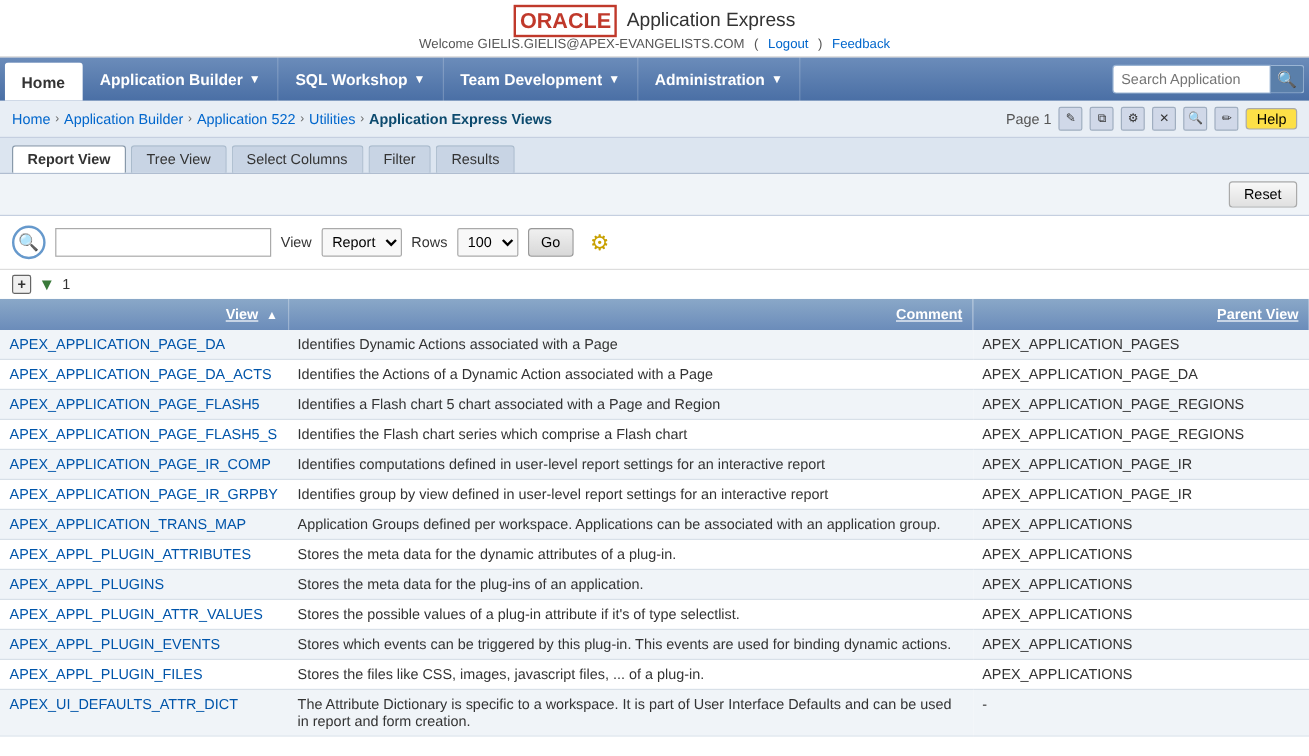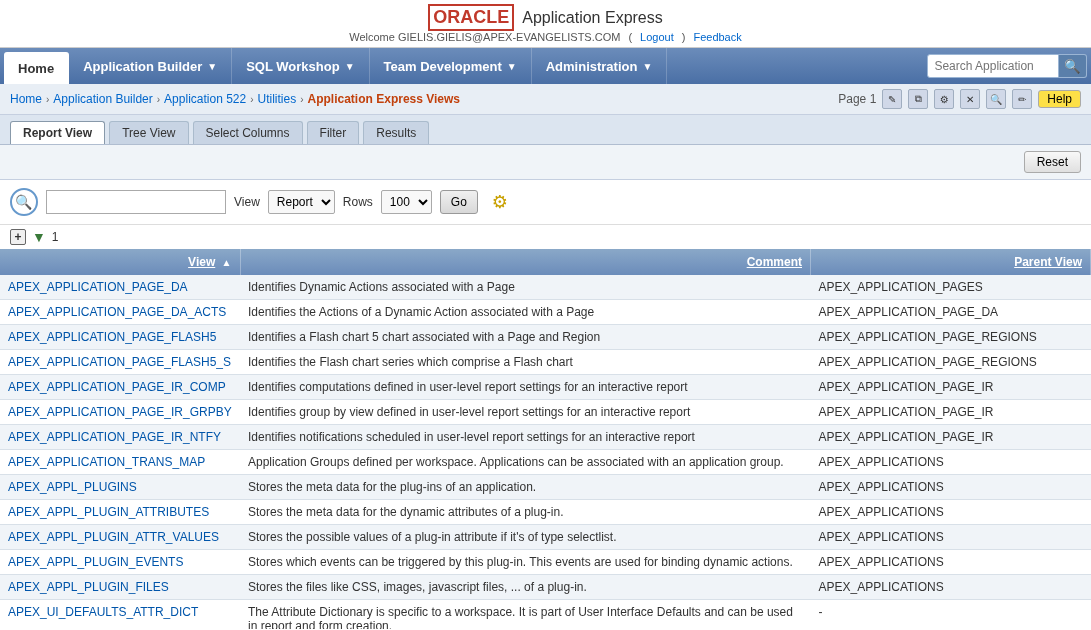--- a/index.html
+++ b/index.html
@@ -95,21 +95,21 @@
       justify-content: space-between;
     }
     #breadcrumb-left {
       display: flex;
       align-items: center;
       gap: 4px;
       font-size: 12px;
     }
     #breadcrumb-left a { color: #0066cc; text-decoration: none; }
     .breadcrumb-arrow { color: #666; font-size: 10px; }
-    .breadcrumb-current { font-weight: bold; color: #c2410c; }
+    .breadcrumb-current { font-weight: bold; color: #0c4a6e; }
     #breadcrumb-right {
       display: flex;
       align-items: center;
       gap: 6px;
     }
     .page-label { font-size: 12px; color: #555; }
     .icon-btn {
       width: 20px; height: 20px;
       background: #d0d8e8;
       border: 1px solid #a0aec0;
@@ -444,37 +444,32 @@
           <td><a href="#">APEX_APPLICATION_PAGE_IR_COMP</a></td>
           <td>Identifies computations defined in user-level report settings for an interactive report</td>
           <td>APEX_APPLICATION_PAGE_IR</td>
         </tr>
         <tr>
           <td><a href="#">APEX_APPLICATION_PAGE_IR_GRPBY</a></td>
           <td>Identifies group by view defined in user-level report settings for an interactive report</td>
           <td>APEX_APPLICATION_PAGE_IR</td>
         </tr>
         <tr>
-          <td><a href="#">APEX_APPLICATION_PAGE_IR_NTFY</a></td>
-          <td>Identifies notifications scheduled in user-level report settings for an interactive report</td>
-          <td>APEX_APPLICATION_PAGE_IR</td>
-        </tr>
-        <tr>
           <td><a href="#">APEX_APPLICATION_TRANS_MAP</a></td>
           <td>Application Groups defined per workspace. Applications can be associated with an application group.</td>
           <td>APEX_APPLICATIONS</td>
         </tr>
         <tr>
+          <td><a href="#">APEX_APPL_PLUGIN_ATTRIBUTES</a></td>
+          <td>Stores the meta data for the dynamic attributes of a plug-in.</td>
+          <td>APEX_APPLICATIONS</td>
+        </tr>
+        <tr>
           <td><a href="#">APEX_APPL_PLUGINS</a></td>
           <td>Stores the meta data for the plug-ins of an application.</td>
-          <td>APEX_APPLICATIONS</td>
-        </tr>
-        <tr>
-          <td><a href="#">APEX_APPL_PLUGIN_ATTRIBUTES</a></td>
-          <td>Stores the meta data for the dynamic attributes of a plug-in.</td>
           <td>APEX_APPLICATIONS</td>
         </tr>
         <tr>
           <td><a href="#">APEX_APPL_PLUGIN_ATTR_VALUES</a></td>
           <td>Stores the possible values of a plug-in attribute if it's of type selectlist.</td>
           <td>APEX_APPLICATIONS</td>
         </tr>
         <tr>
           <td><a href="#">APEX_APPL_PLUGIN_EVENTS</a></td>
           <td>Stores which events can be triggered by this plug-in. This events are used for binding dynamic actions.</td>

